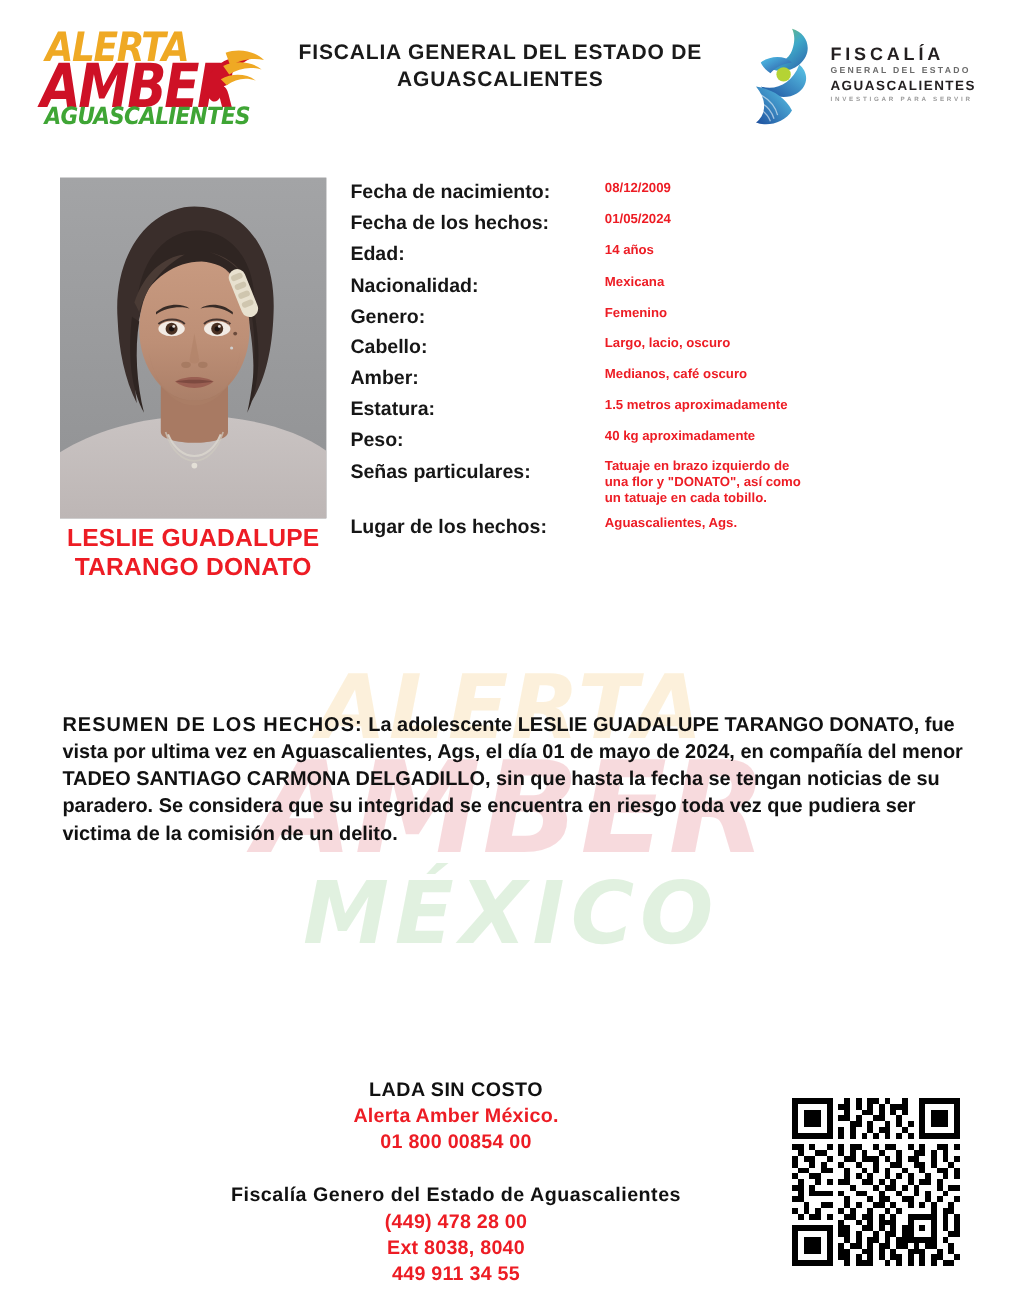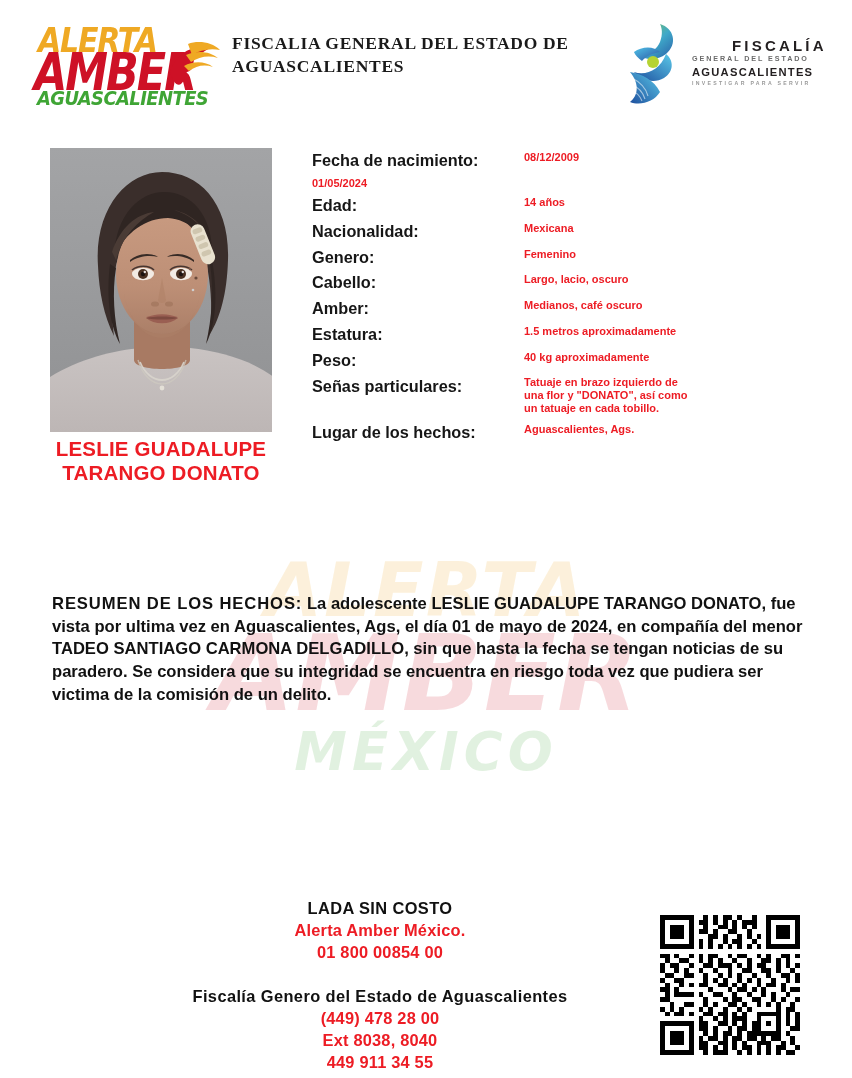--- a/index.html
+++ b/index.html
@@ -78,27 +78,27 @@
     position: absolute;
     left: 128px; top: 16px;
     width: 62px; height: 60px;
   }
 
   
   .agency-title {
     position: absolute;
     left: 232px; top: 32px;
     width: 370px;
-    text-align: left;
+    text-align: center;
     font-size: 17.5px;
     font-weight: bold;
     color: #1a1a1a;
     letter-spacing: 0.7px;
     line-height: 1.32;
-    font-family: Liberation Serif, serif;
+    font-family: Liberation Sans, sans-serif;
   }
 
   
   .fiscalia-logo {
     position: absolute;
     left: 620px; top: 22px;
     width: 215px;
     height: 86px;
   }
   .fiscalia-emblem {
@@ -108,21 +108,20 @@
   }
   .fiscalia-text {
     position: absolute;
     left: 72px; top: 16px;
     width: 145px;
   }
   .fl-1 {
     font-size: 15px; font-weight: bold; color: #231f20;
     letter-spacing: 3.2px; line-height: 1.05;
     font-family: "Liberation Sans", sans-serif;
-    margin-left: 40px;
   }
   .fl-2 {
     font-size: 7.2px; font-weight: bold; color: #6b6b6b;
     letter-spacing: 1.9px; line-height: 1.5;
     font-family: "Liberation Sans", sans-serif;
   }
   .fl-3 {
     font-size: 11.2px; font-weight: bold; color: #231f20;
     letter-spacing: 1.25px; line-height: 1.25;
     font-family: "Liberation Sans", sans-serif;
@@ -153,21 +152,21 @@
     color: #ED1C24;
     line-height: 1.16;
     letter-spacing: 0.2px;
     font-family: "Liberation Sans", sans-serif;
     white-space: pre-line;
   }
 
   
   .fields {
     position: absolute;
-    left: 312px; top: 150px;
+    left: 292px; top: 150px;
     width: 520px;
   }
   .field-row {
     display: flex;
     align-items: flex-start;
     margin-bottom: 4.4px;
   }
   .field-label {
     width: 212px;
     flex: 0 0 212px;
@@ -205,21 +204,21 @@
     letter-spacing: 2px; line-height: 0.92;
     font-family: "DejaVu Sans", sans-serif;
   }
   .wm-amber {
     font-size: 106px; font-weight: bold; font-style: italic;
     color: #CE1126; opacity: 0.15;
     letter-spacing: 1px; line-height: 0.95;
     font-family: "DejaVu Sans", sans-serif;
   }
   .wm-mexico {
-    font-size: 53px; font-weight: bold; font-style: italic;
+    font-size: 72px; font-weight: bold; font-style: italic;
     color: #3FA535; opacity: 0.15;
     letter-spacing: 5px; line-height: 1;
     font-family: "DejaVu Sans", sans-serif;
   }
 
   
   .summary {
     position: absolute;
     left: 52px; top: 593px;
     width: 752px;
@@ -396,20 +395,21 @@
 TARANGO  DONATO</div>
 
   <div class="fields">
 
     <div class="field-row">
       <div class="field-label">Fecha de nacimiento:</div>
       <div class="field-value">08/12/2009</div>
     </div>
 
     <div class="field-row">
+      <div class="field-label">Fecha de los hechos:</div>
       <div class="field-value">01/05/2024</div>
     </div>
 
     <div class="field-row">
       <div class="field-label">Edad:</div>
       <div class="field-value">14 años</div>
     </div>
 
     <div class="field-row">
       <div class="field-label">Nacionalidad:</div>

